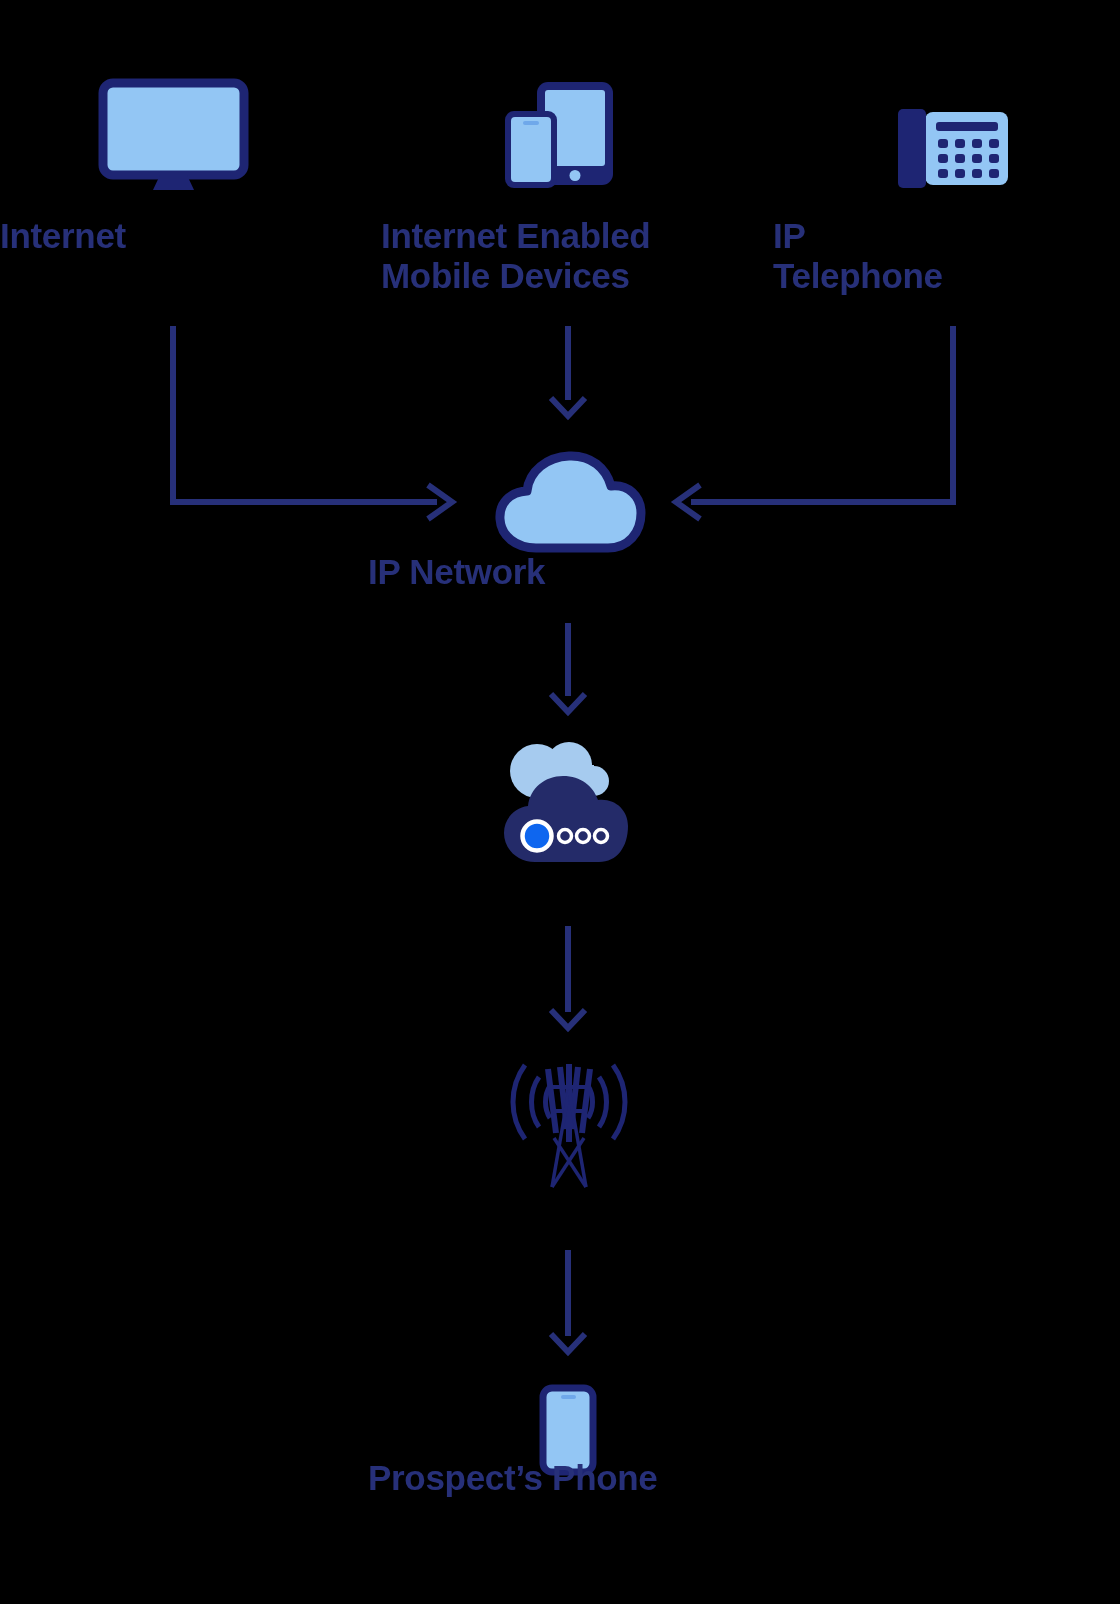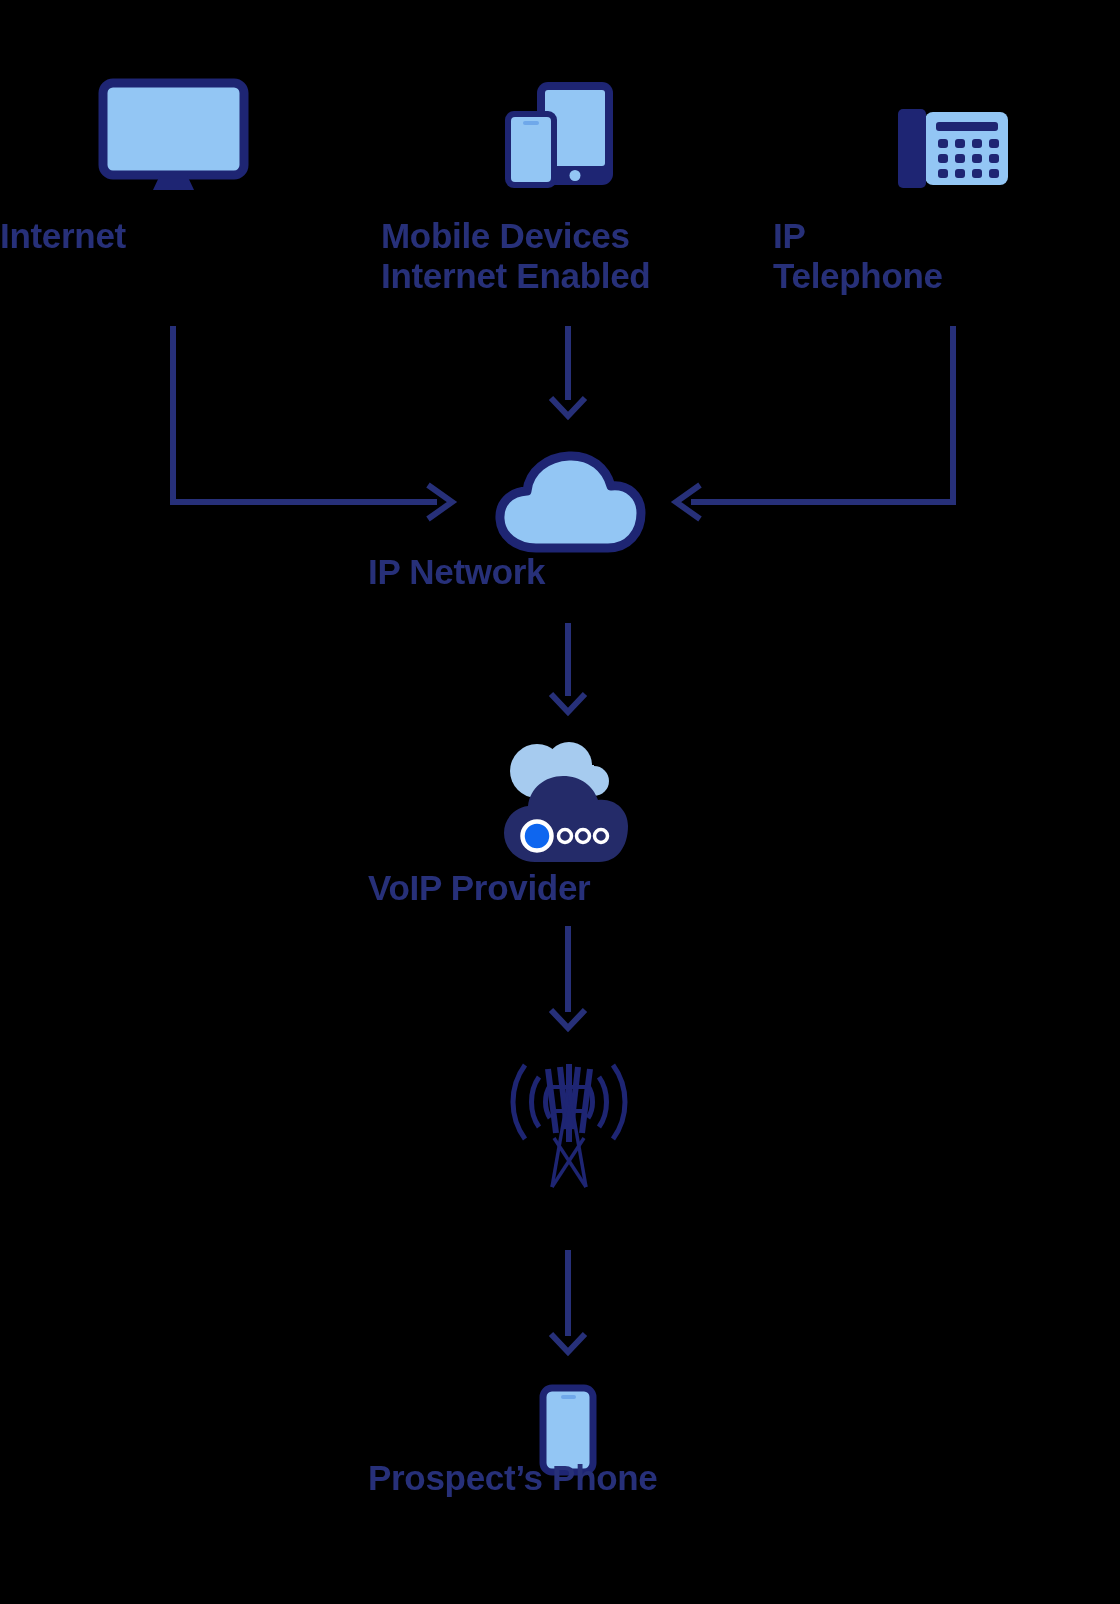--- a/index.html
+++ b/index.html
@@ -80,22 +80,22 @@
       <rect class="fill-light" x="45" y="12" width="60" height="76" rx="3"></rect>
       <circle class="fill-light" cx="75" cy="97.5" r="5.5"></circle>
     </g>
     <g>
       <rect class="fill-navy" x="5" y="33" width="52" height="77" rx="9"></rect>
       <rect class="fill-light" x="11" y="39" width="40" height="65" rx="4"></rect>
       <rect class="fill-speaker" x="23" y="43" width="16" height="4" rx="2"></rect>
     </g>
   </svg>
   <div class="label" style="left:381px;top:216px;width:360px">
+    <span>Internet Enabled</span>
     <span>Mobile Devices</span>
-    <span>Internet Enabled</span>
   </div>
 
   <svg class="abs" style="left:875px;top:100px" width="135" height="95" viewBox="0 0 135 95">
     <rect class="fill-light" x="50" y="12" width="83" height="73" rx="8"></rect>
     <rect class="fill-navy" x="23" y="9" width="28" height="79" rx="5"></rect>
     <rect class="fill-navy" x="61" y="22" width="62" height="9" rx="3"></rect>
     <g class="fill-navy">
       <rect x="63" y="39" width="10" height="9" rx="3"></rect>
         <rect x="80" y="39" width="10" height="9" rx="3"></rect>
         <rect x="97" y="39" width="10" height="9" rx="3"></rect>
@@ -130,23 +130,20 @@
       <rect x="42" y="30" width="57" height="26"></rect>
     </g>
     <path class="fill-dark" d="M104,127 L40,127 C22,127 9,114 9,98 C9,84 19,73 33,71 C35,53 50,41 68,41 C86,41 98,51 103,65 C120,63 133,75 133,91 C133,112 122,127 104,127 Z"></path>
     <circle class="fill-bright stroke-white" cx="42" cy="101" r="14.5" stroke-width="4.5"></circle>
     <g fill="none" class="stroke-white" stroke-width="3.5">
       <circle cx="70" cy="101" r="6.5"></circle>
       <circle cx="88" cy="101" r="6.5"></circle>
       <circle cx="106" cy="101" r="6.5"></circle>
     </g>
   </svg>
-  <div class="label" style="left:368px;top:868px;width:400px">
-    <span>VoIP Provider</span>
-  </div>
 
   <svg class="abs" style="left:498px;top:1040px" width="142" height="150" viewBox="0 0 142 150">
     <g class="iline" stroke-width="5">
       <path d="M27,25 C11,47 11,77 27,99"></path>
       <path d="M41,37 C31,51 31,73 41,87"></path>
       <path d="M52,46 C46,55 46,69 52,78"></path>
       <path d="M115,25 C131,47 131,77 115,99"></path>
       <path d="M101,37 C111,51 111,73 101,87"></path>
       <path d="M90,46 C96,55 96,69 90,78"></path>
     </g>

